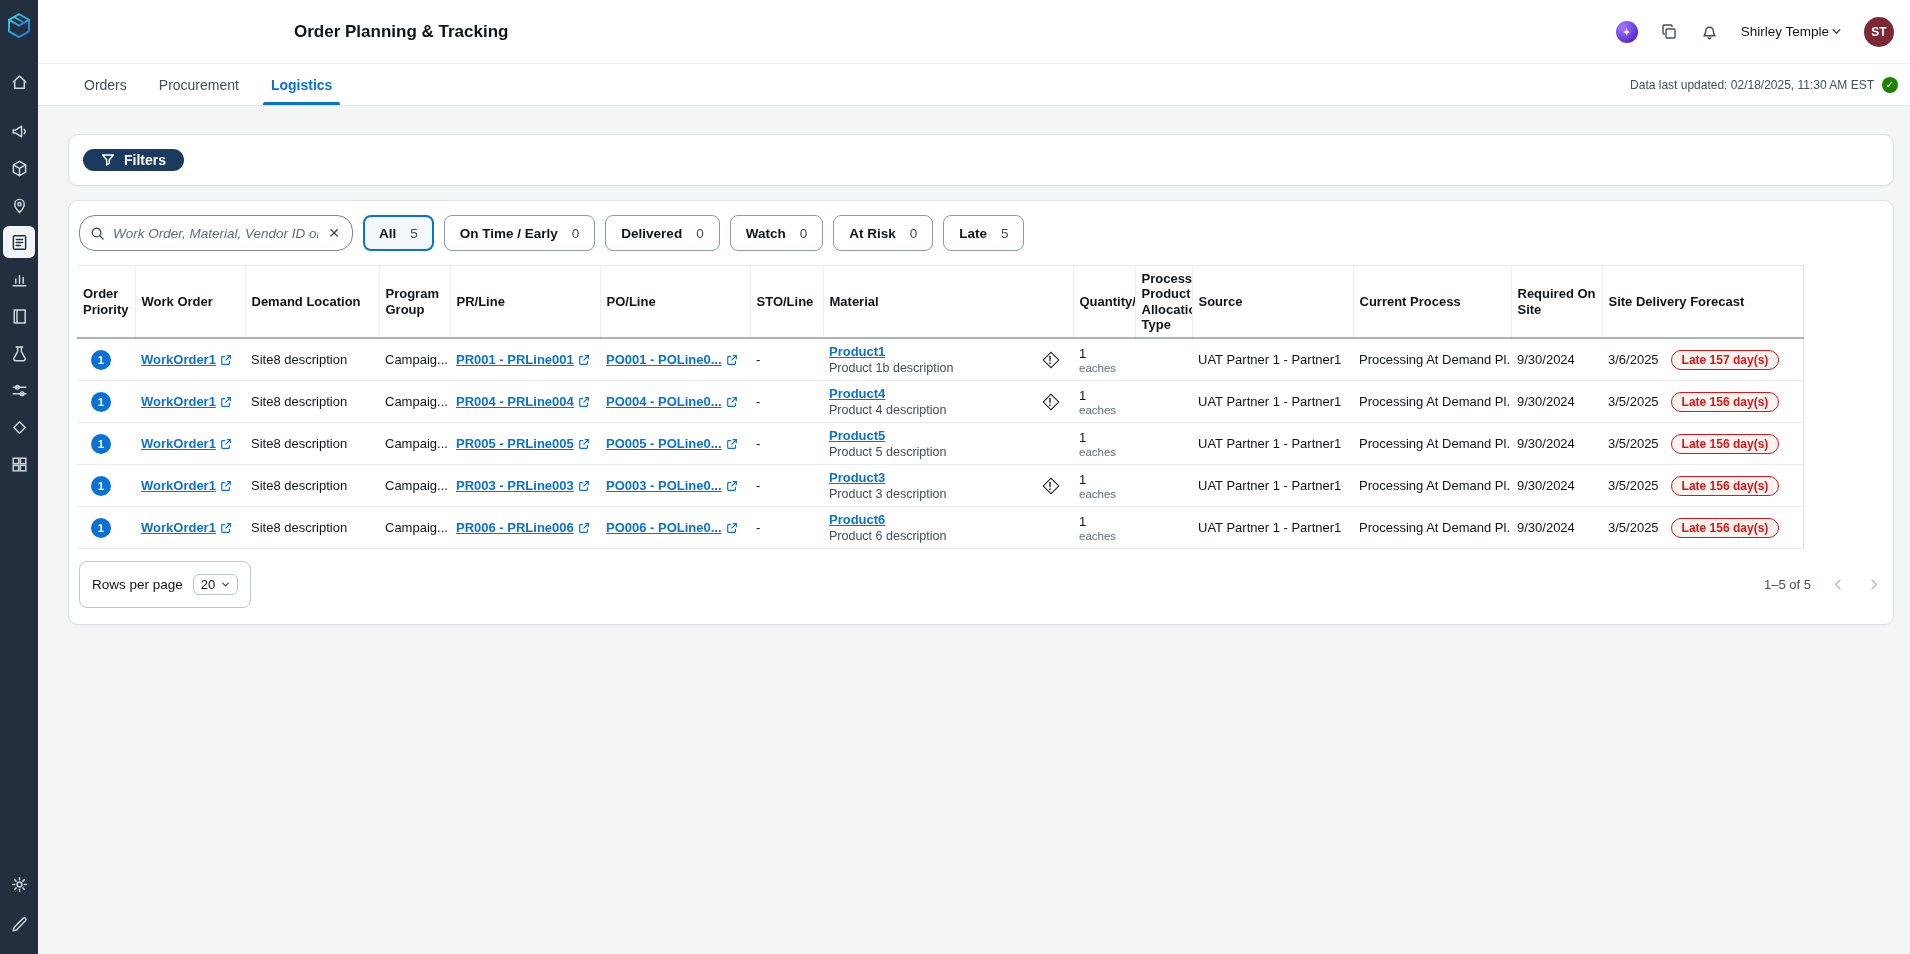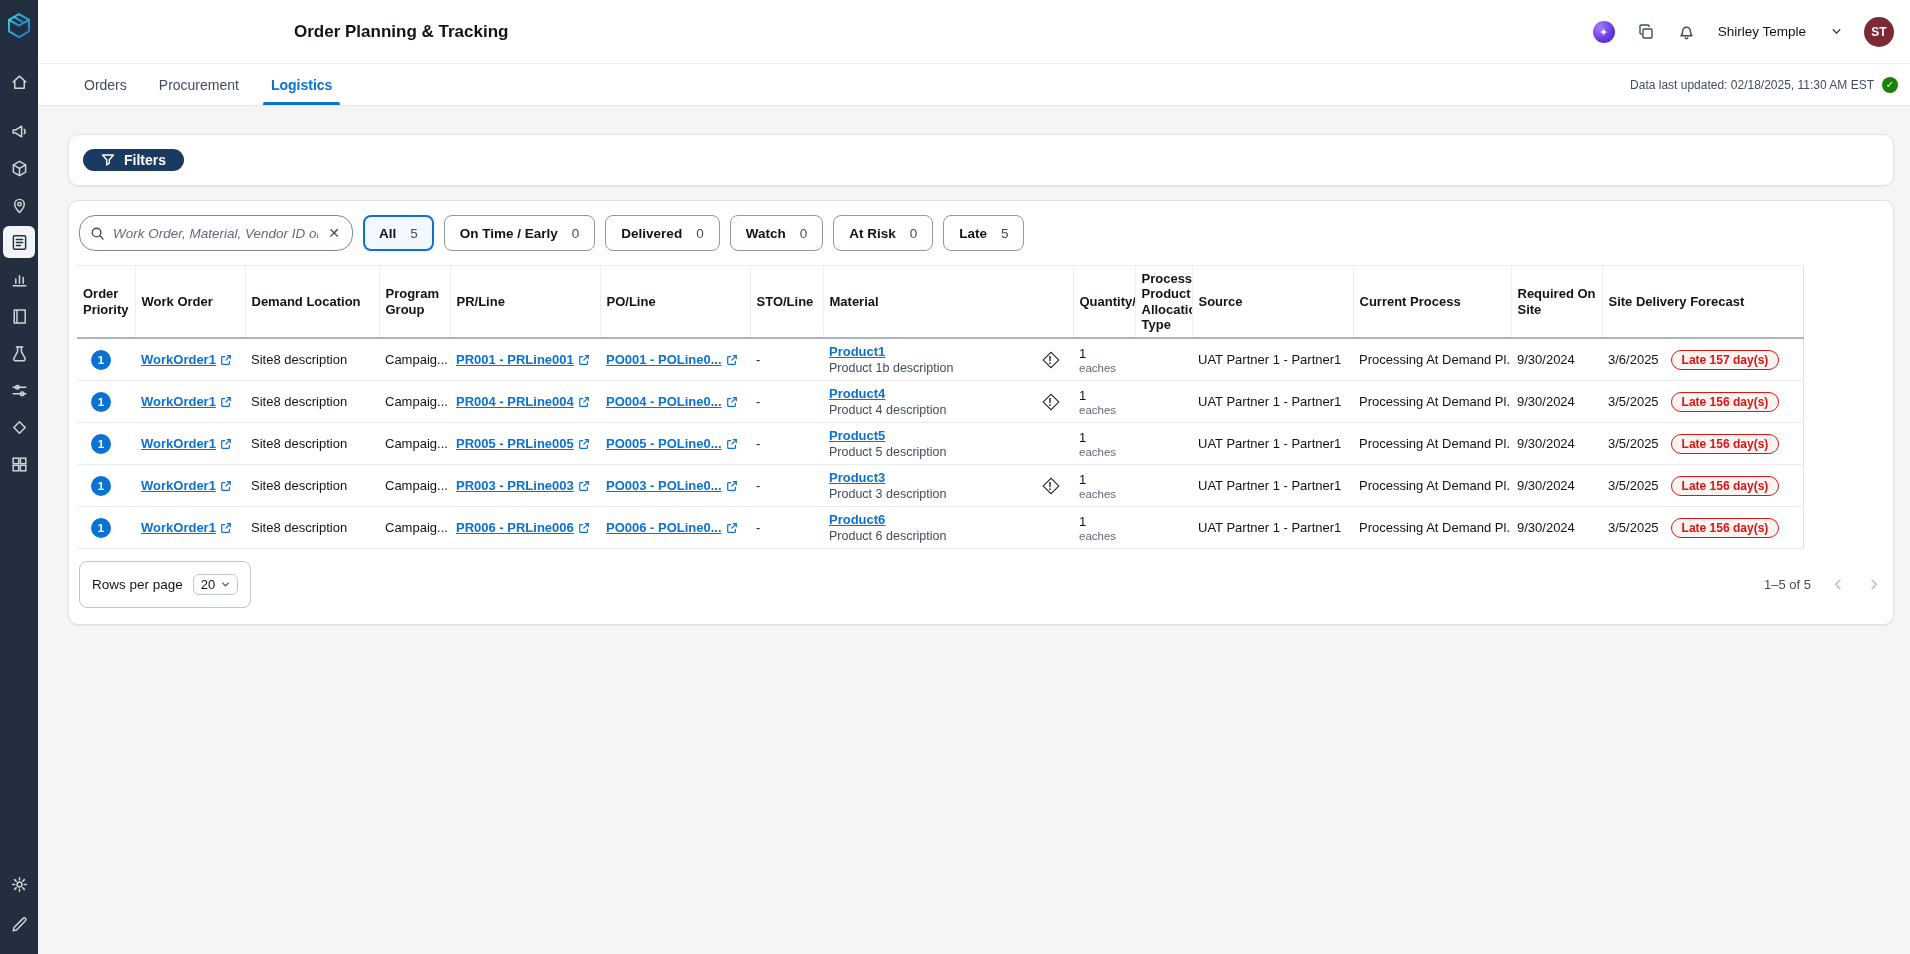--- a/index.html
+++ b/index.html
@@ -17,21 +17,21 @@
   .rail-bottom { margin-top:auto; display:flex; flex-direction:column; align-items:center; gap:8px; margin-bottom:14px; }
   .rail-item svg { width:19px; height:19px; }
 
   
   .main { flex:1; display:flex; flex-direction:column; }
   .topbar { height:64px; background:#fff; border-bottom:1px solid #eceef0; display:flex; align-items:center; flex-shrink:0; }
   .topbar-title { margin-left:256px; font-size:17px; font-weight:700; }
   .topbar-right { margin-left:auto; display:flex; align-items:center; gap:22px; padding-right:16px; }
   .icon-btn { border:none; background:transparent; cursor:pointer; color:#414d5c; display:flex; align-items:center; justify-content:center; }
   .assistant { width:22px; height:22px; border-radius:50%; background:radial-gradient(circle at 30% 28%, #a37cff, #5b2fd6 70%); color:#fff; font-size:11px; line-height:22px; text-align:center; }
-  .user-menu { border:none; background:transparent; cursor:pointer; display:flex; align-items:center; gap:25px; font-size:13.5px; color:#0f141a; }
+  .user-menu { border:none; background:transparent; cursor:pointer; display:flex; align-items:center; gap:2px; font-size:13.5px; color:#0f141a; }
   .avatar { width:30px; height:30px; border-radius:50%; background:#7d2935; color:#fff; font-size:12px; font-weight:700; display:flex; align-items:center; justify-content:center; cursor:pointer; }
 
   
   .tabrow { height:42px; background:#fff; border-bottom:1px solid #e4e7ea; display:flex; align-items:stretch; flex-shrink:0; }
   .tabs { display:flex; padding-left:30px; }
   .tab { border:none; background:transparent; padding:0 16px; font-size:14px; color:#414d5c; font-weight:500; cursor:pointer; position:relative; }
   .tab.active { color:#0972d3; font-weight:700; }
   .tab.active::after { content:""; position:absolute; left:8px; right:8px; bottom:0; height:3px; background:#0972d3; border-radius:2px 2px 0 0; }
   .updated { margin-left:auto; display:flex; align-items:center; gap:8px; padding-right:12px; font-size:12px; color:#414d5c; }
   .okdot { width:16px; height:16px; border-radius:50%; background:#1d8102; color:#fff; font-size:10px; line-height:16px; text-align:center; flex-shrink:0; }

